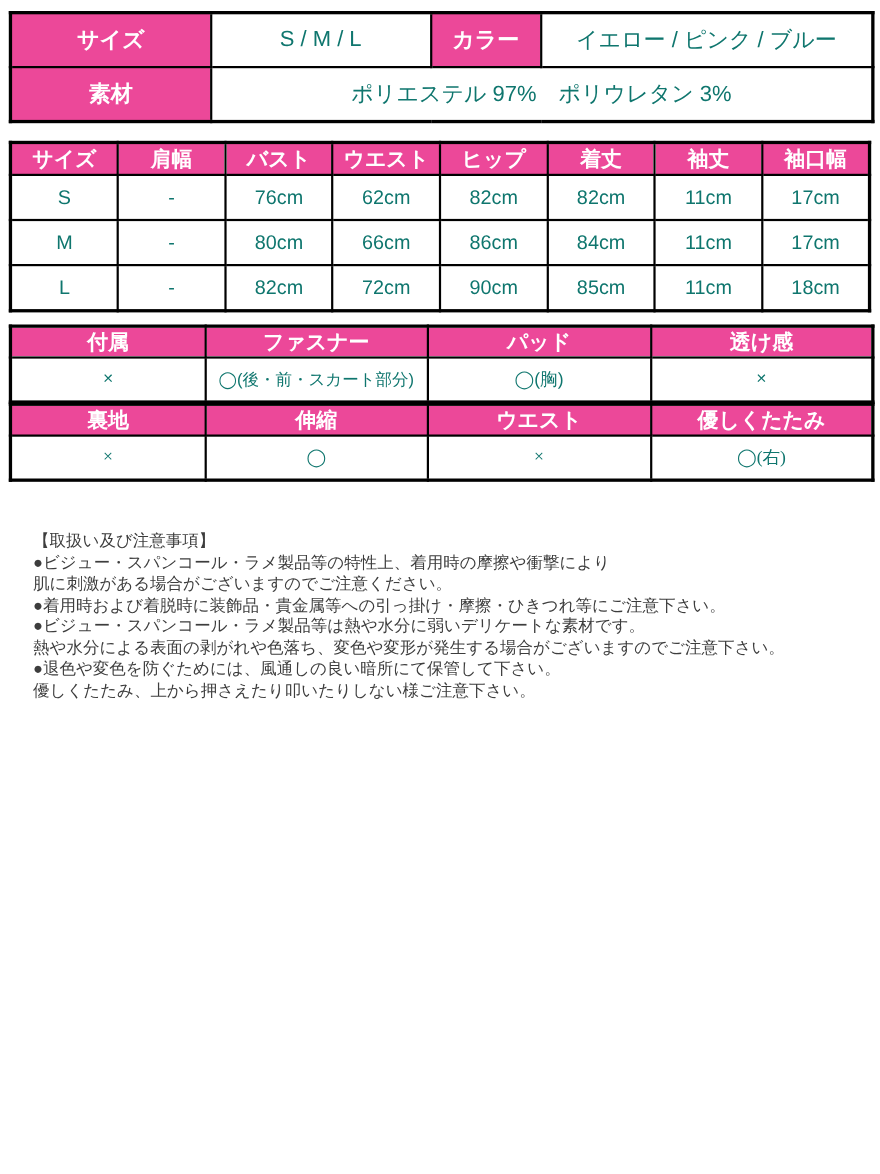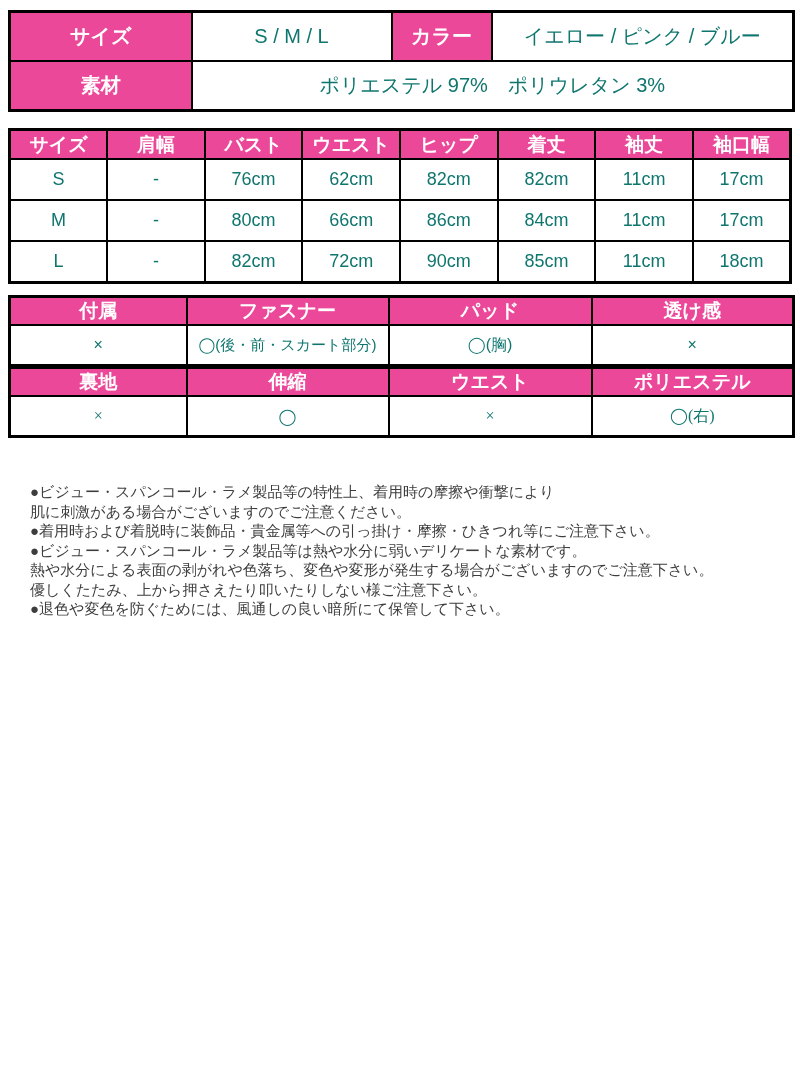--- a/index.html
+++ b/index.html
@@ -166,34 +166,35 @@
         <col style="width:177px">
         <col style="width:202px">
         <col style="width:203px">
         <col style="width:202px">
       </colgroup>
     <tbody>
         <tr>
       <th class="hdr">裏地</th>
       <th class="hdr">伸縮</th>
       <th class="hdr">ウエスト</th>
-      <th class="hdr">ポリエステル</th>
+      <th class="hdr">優しくたたみ</th>
     </tr>
     <tr>
       <td class="val">×</td>
       <td class="val">◯</td>
       <td class="val">×</td>
       <td class="val">◯(右)</td>
     </tr>
   </tbody>
     </table>
 
   <div class="notes">
+    <div class="line">【取扱い及び注意事項】</div>
     <div class="line">●ビジュー・スパンコール・ラメ製品等の特性上、着用時の摩擦や衝撃により</div>
     <div class="line">肌に刺激がある場合がございますのでご注意ください。</div>
     <div class="line">●着用時および着脱時に装飾品・貴金属等への引っ掛け・摩擦・ひきつれ等にご注意下さい。</div>
     <div class="line">●ビジュー・スパンコール・ラメ製品等は熱や水分に弱いデリケートな素材です。</div>
     <div class="line">熱や水分による表面の剥がれや色落ち、変色や変形が発生する場合がございますのでご注意下さい。</div>
+    <div class="line">●退色や変色を防ぐためには、風通しの良い暗所にて保管して下さい。</div>
     <div class="line">優しくたたみ、上から押さえたり叩いたりしない様ご注意下さい。</div>
-    <div class="line">●退色や変色を防ぐためには、風通しの良い暗所にて保管して下さい。</div>
   </div>
 
 </div>
 
 </body></html>

